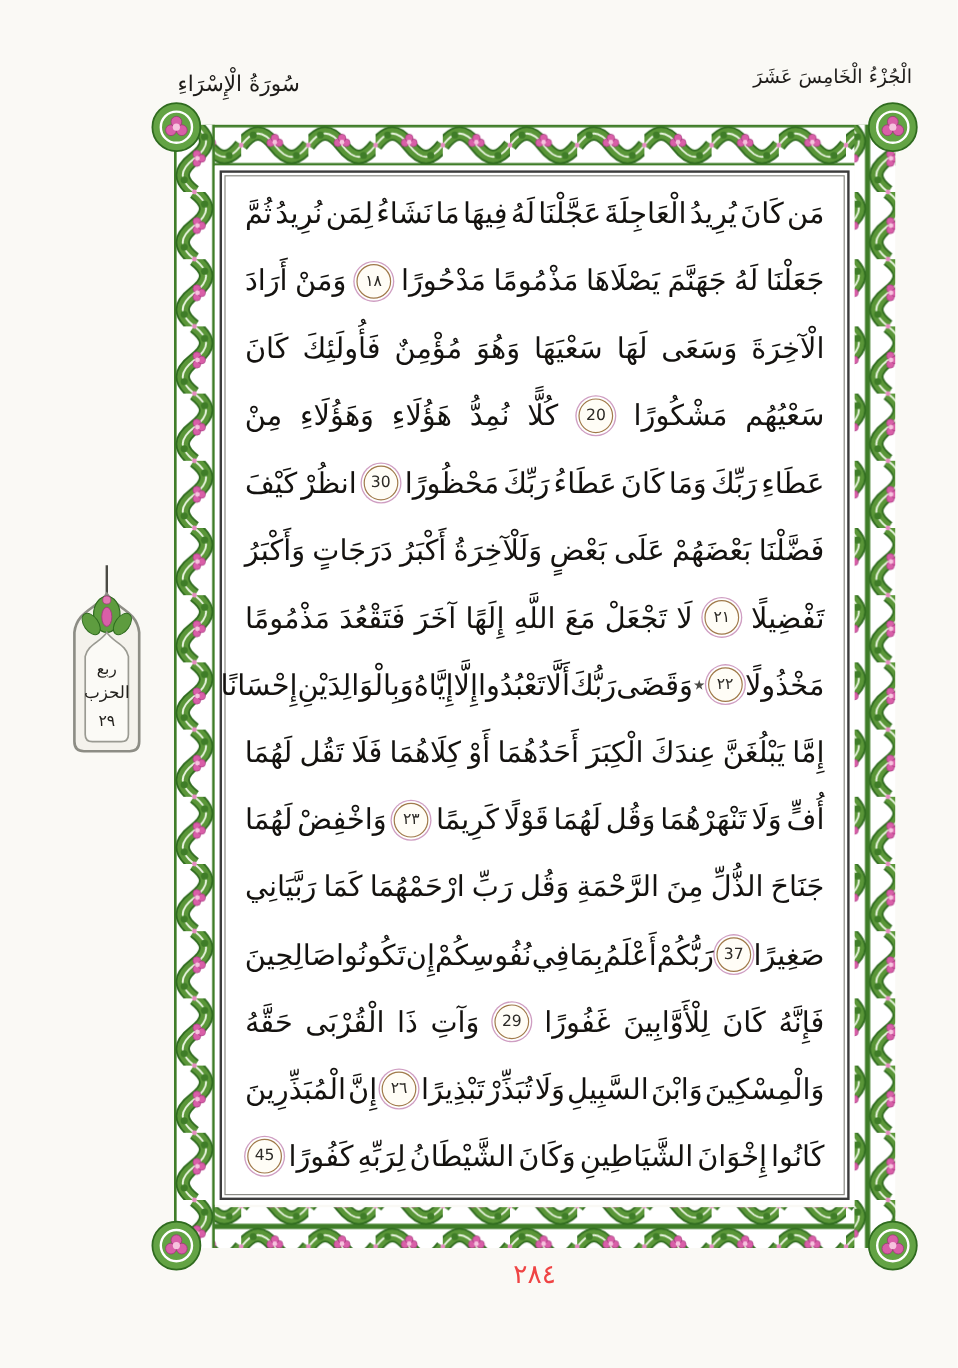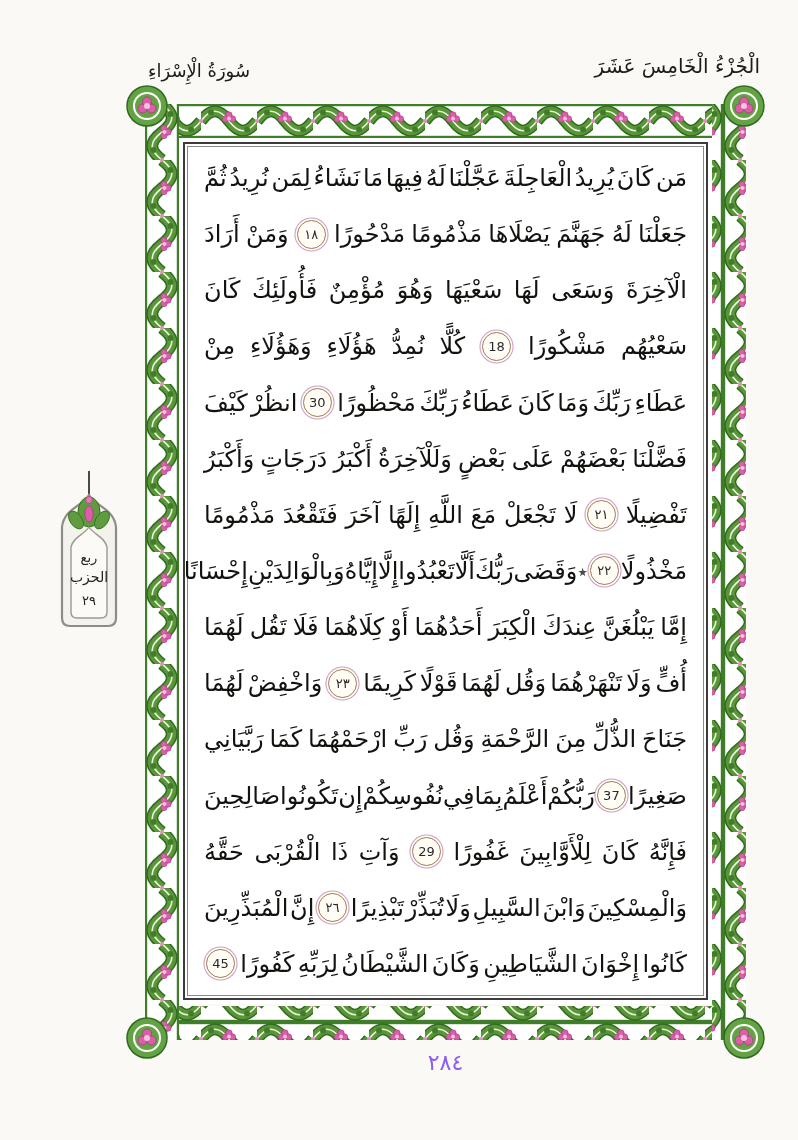--- a/index.html
+++ b/index.html
@@ -7,21 +7,21 @@
     width:798px;height:1140px;position:relative;
     background:#faf9f5;
     font-family:"DejaVu Sans",sans-serif;
     overflow:hidden;
   }
   
   .head{
     position:absolute;direction:rtl;color:#1d1b18;font-weight:normal;
     font-family:"DejaVu Sans",sans-serif;white-space:nowrap;
   }
-  .head-juz{top:54px;right:38px;font-size:20px;}
+  .head-juz{top:54px;right:38px;font-size:16px;}
   .head-surah{top:60px;left:148px;font-size:18px;}
   
   .frame{position:absolute;left:145px;top:104px;width:601px;height:934px;}
   .frame svg.border-art{position:absolute;left:0;top:0;overflow:visible;}
   .frame-gap{position:absolute;inset:34px;background:#ffffff;}
   .frame-line{position:absolute;inset:38px;border:2.5px solid #3c3c3c;background:#ffffff;}
   .frame-line2{position:absolute;inset:2px;border:1px solid #8a8a84;}
   
   .text-zone{
     position:absolute;inset:6px 10px;display:flex;flex-direction:column;
@@ -45,21 +45,21 @@
   .rub{font-size:19px;color:#4a4a46;flex:0 0 auto;}
   
   .hizb-marker{position:absolute;left:50px;top:469px;width:78px;height:172px;}
   .hizb-marker text{
     font-family:"DejaVu Sans",sans-serif;fill:#23211d;
     text-anchor:middle;direction:rtl;
   }
   
   .page-number{
     position:absolute;left:145px;top:1050px;width:601px;text-align:center;
-    font-size:22px;color:#8b5cf6;direction:rtl;
+    font-size:22px;color:#ef4444;direction:rtl;
   }
 </style>
 </head>
 <body>
 
 <div class="head head-juz">الْجُزْءُ الْخَامِسَ عَشَرَ</div>
 <div class="head head-surah">سُورَةُ الْإِسْرَاءِ</div>
 
 <div class="frame">
   <svg class="border-art" width="601" height="936" viewBox="0 0 601 936" aria-hidden="true">
@@ -140,21 +140,21 @@
             <span class="word">لَهَا</span>
             <span class="word">سَعْيَهَا</span>
             <span class="word">وَهُوَ</span>
             <span class="word">مُؤْمِنٌ</span>
             <span class="word">فَأُولَئِكَ</span>
             <span class="word">كَانَ</span>
           </div>
           <div class="qline">
             <span class="word">سَعْيُهُم</span>
             <span class="word">مَشْكُورًا</span>
-            <span class="aya">18</span>
+            <span class="aya">20</span>
             <span class="word">كُلًّا</span>
             <span class="word">نُمِدُّ</span>
             <span class="word">هَؤُلَاءِ</span>
             <span class="word">وَهَؤُلَاءِ</span>
             <span class="word">مِنْ</span>
           </div>
           <div class="qline">
             <span class="word">عَطَاءِ</span>
             <span class="word">رَبِّكَ</span>
             <span class="word">وَمَا</span>

